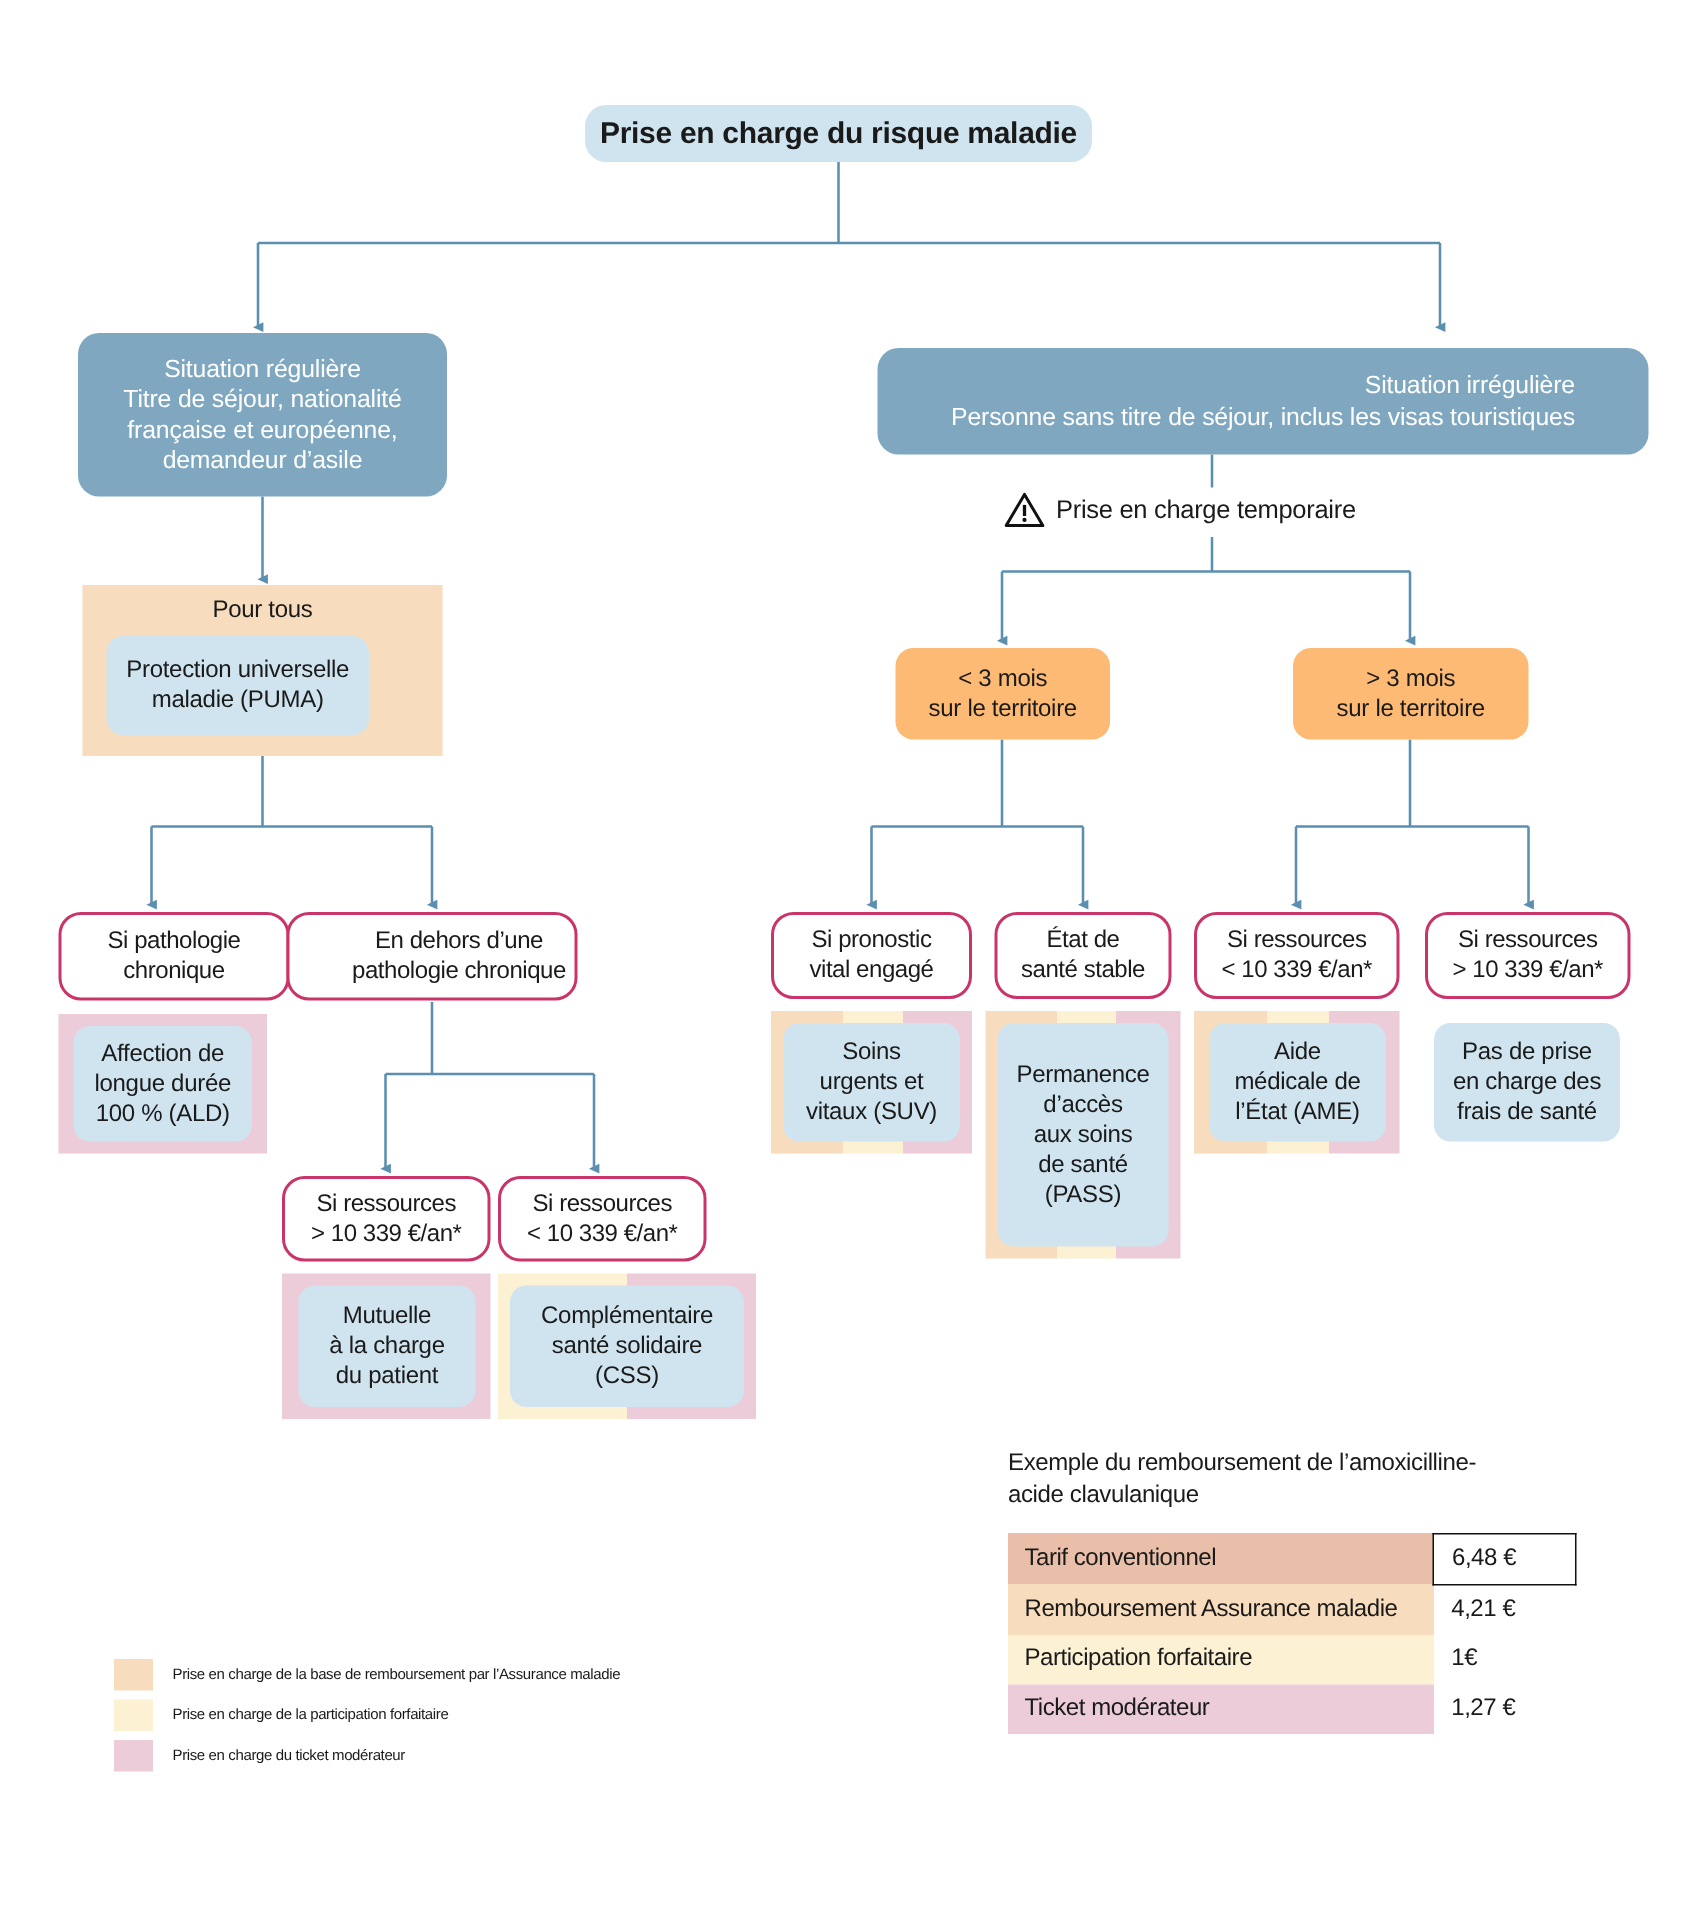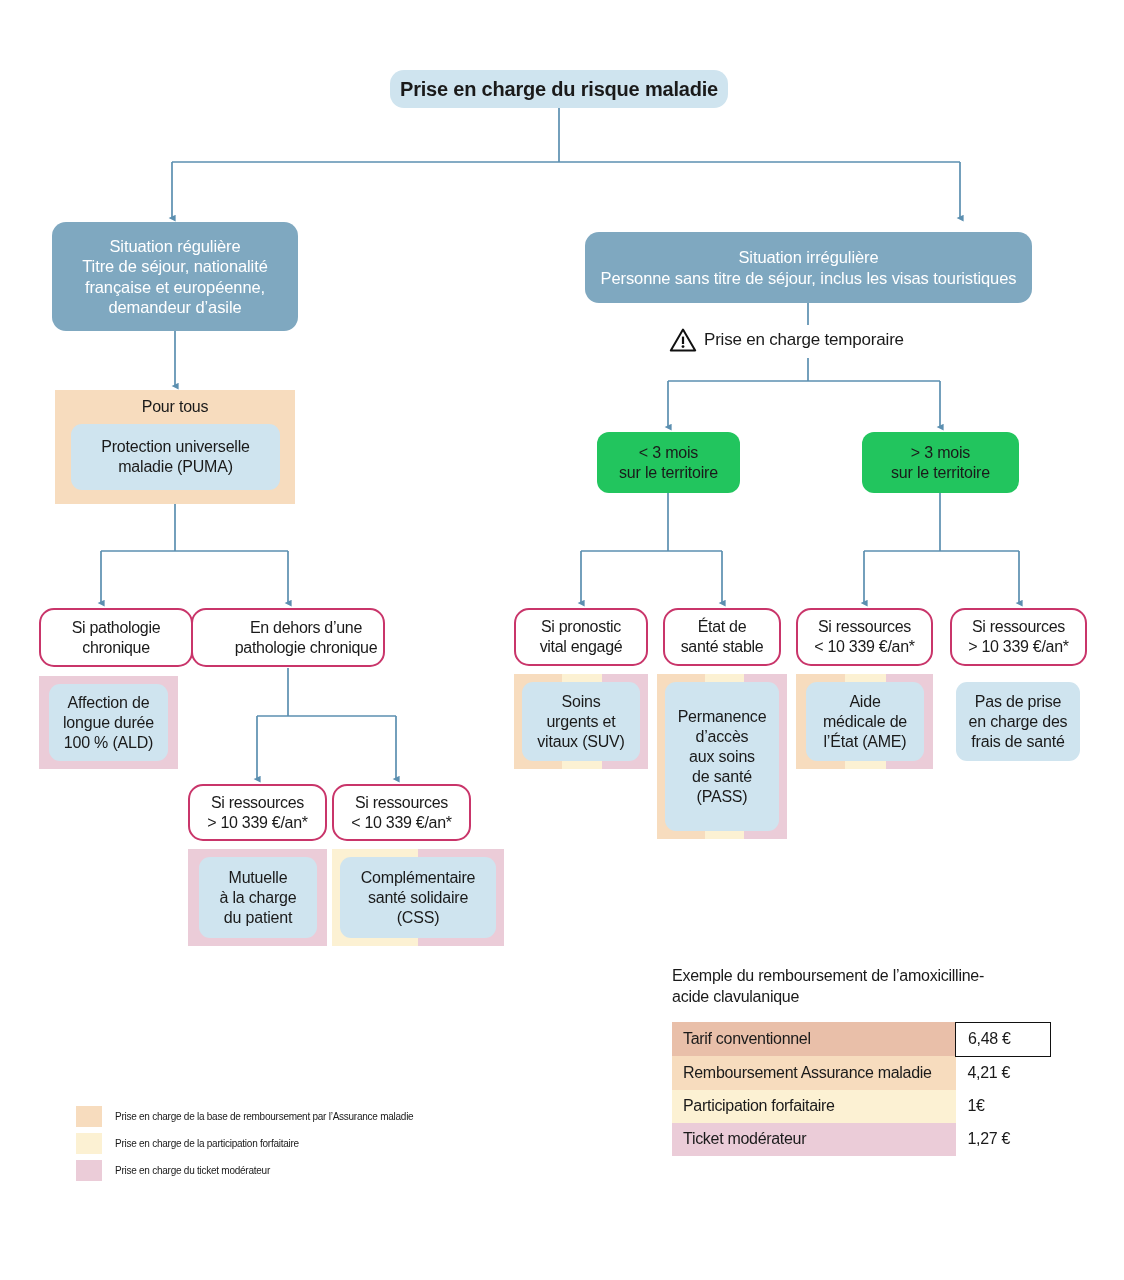--- a/index.html
+++ b/index.html
@@ -22,21 +22,21 @@
   
   .pill-blue{
     background:#cfe4ef;border-radius:14px;font-size:20px;font-weight:bold;
     letter-spacing:-0.2px;
   }
   .steel{
     background:#7fa8c0;color:#ffffff;border-radius:14px;font-size:16.5px;
     letter-spacing:-0.1px;padding:6px 10px;
   }
   .blue-soft{
-    background:#22c55e;border-radius:12px;font-size:16px;letter-spacing:-0.2px;
+    background:#fdba74;border-radius:12px;font-size:16px;letter-spacing:-0.2px;
   }
   
   .outline{
     background:#ffffff;border:2.4px solid #c9356a;border-radius:15px;
     font-size:16px;letter-spacing:-0.3px;
   }
   
   .chip{
     position:absolute;background:#cfe4ef;border-radius:11px;
     display:flex;align-items:center;justify-content:center;text-align:center;
@@ -116,21 +116,21 @@
     <span>Prise en charge du risque maladie</span>
   </div>
 
   <div class="node steel" style="left:52px;top:222px;width:246px;height:109px;">
     <span class="ml">Situation régulière<br>Titre de séjour, nationalité<br>française et européenne,<br>demandeur d’asile</span>
   </div>
 
   <div style="position:absolute;left:55px;top:390px;width:240px;height:114px;background:#f7dcbe;">
     <div style="text-align:center;font-size:16px;padding-top:8px;letter-spacing:-0.2px;">Pour tous</div>
   </div>
-  <div class="chip ml" style="left:71px;top:424px;width:209px;height:66px;">Protection universelle<br>maladie (PUMA)</div>
+  <div class="chip ml" style="left:71px;top:424px;width:175px;height:66px;">Protection universelle<br>maladie (PUMA)</div>
 
   <div class="node outline ml" style="left:39px;top:608px;width:154px;height:59px;">Si pathologie<br>chronique</div>
   <div class="band" style="left:39px;top:676px;width:139px;height:93px;">
     <i style="width:100%;background:#ebccd8;"></i>
   </div>
   <div class="chip ml" style="left:49px;top:684px;width:119px;height:77px;">Affection de<br>longue durée<br>100 % (ALD)</div>
 
   <div class="node outline ml" style="left:191px;top:608px;width:194px;height:59px;padding-left:36px;">En dehors d’une<br>pathologie chronique</div>
 
   <div class="node outline ml" style="left:188px;top:784px;width:139px;height:57px;">Si ressources<br>&gt; 10 339 €/an*</div>
@@ -139,21 +139,21 @@
   </div>
   <div class="chip ml" style="left:199px;top:857px;width:118px;height:81px;">Mutuelle<br>à la charge<br>du patient</div>
 
   <div class="node outline ml" style="left:332px;top:784px;width:139px;height:57px;">Si ressources<br>&lt; 10 339 €/an*</div>
   <div class="band" style="left:332px;top:849px;width:172px;height:97px;">
     <i style="width:50%;background:#fcf1d3;"></i>
     <i style="width:50%;background:#ebccd8;"></i>
   </div>
   <div class="chip ml" style="left:340px;top:857px;width:156px;height:81px;">Complémentaire<br>santé solidaire<br>(CSS)</div>
 
-  <div class="node steel" style="left:585px;top:232px;width:447px;height:71px;">
+  <div class="node steel" style="left:585px;top:232px;width:514px;height:71px;text-align:right;">
     <span class="ml">Situation irrégulière<br>Personne sans titre de séjour, inclus les visas touristiques</span>
   </div>
 
   <div class="warn-row" style="left:669px;top:327px;">
     <svg width="28" height="26" viewBox="0 0 28 26">
       <path d="M14,2.6 L26.2,23.4 L1.8,23.4 Z" fill="none" stroke="#111" stroke-width="2" stroke-linejoin="round"></path>
       <rect x="12.9" y="9.6" width="2.2" height="7.4" fill="#111"></rect>
       <circle cx="14" cy="19.6" r="1.4" fill="#111"></circle>
     </svg>
     <span>Prise en charge temporaire</span>

